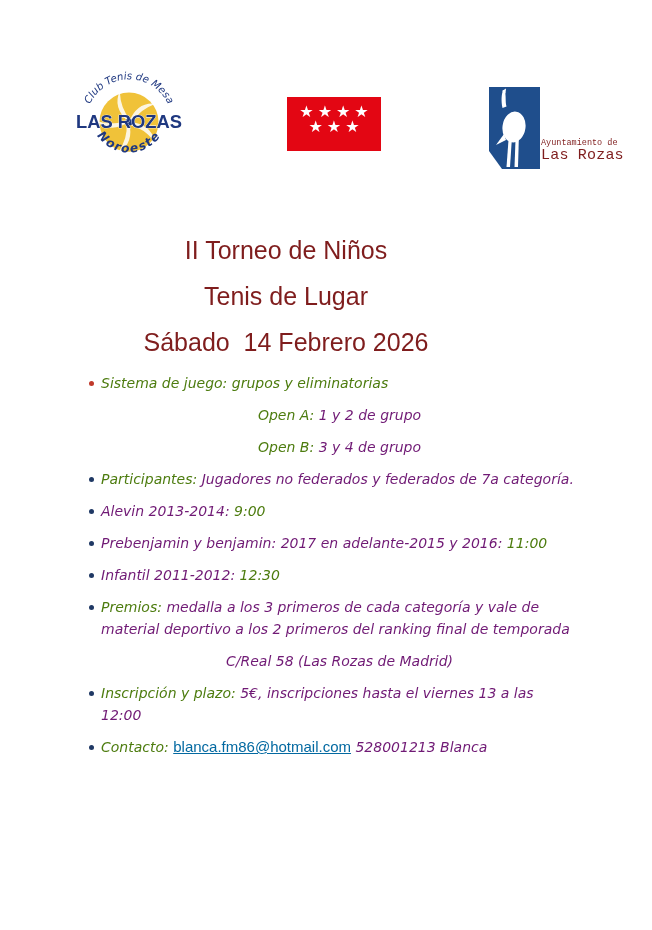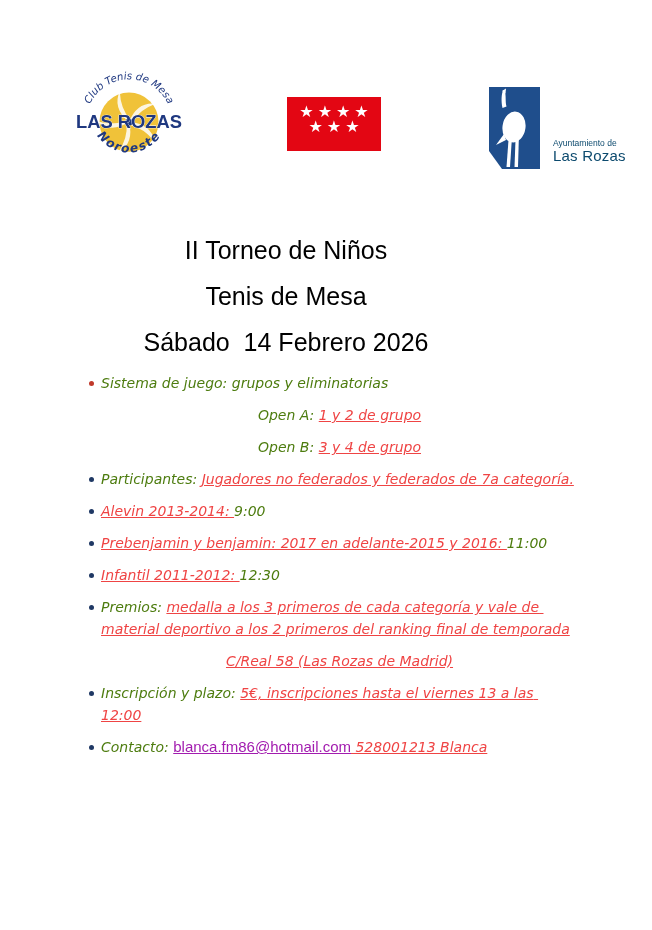--- a/index.html
+++ b/index.html
@@ -12,42 +12,42 @@
   .club-logo { position:absolute; left:76px; top:62px; width:106px; height:112px; }
 
   .flag { position:absolute; left:287px; top:97px; width:94px; height:54px; background:#E30613; }
   .flag-row { display:flex; justify-content:center; gap:4px; height:16px; }
   .flag-row.first { margin-top:7px; }
   .flag-row + .flag-row { margin-top:-1px; }
   .star { color:#ffffff; font-size:16px; line-height:16px; font-family:"DejaVu Sans", sans-serif; }
 
   .council { position:absolute; left:489px; top:87px; display:flex; align-items:flex-end; }
   .council-rect { width:51px; height:82px; display:block; }
-  .council-text { margin-left:13px; padding-bottom:5px; color:#0c4a6e;
-                  font-family:Liberation Sans, sans-serif; line-height:1.05; }
+  .council-text { margin-left:1px; padding-bottom:5px; color:#7f1d1d;
+                  font-family:Liberation Mono, monospace; line-height:1.05; }
   .council-line1 { font-size:8.5px; }
   .council-line2 { font-size:15px; letter-spacing:0.2px; }
 
   
   .titles { position:absolute; top:238px; left:0; width:572px; text-align:center;
-            color:#000000; font-family:"Liberation Sans", sans-serif; }
+            color:#7f1d1d; font-family:"Liberation Sans", sans-serif; }
   .title-line { font-size:25px; line-height:25px; margin-bottom:21px; white-space:pre-wrap; }
 
   
   .list { position:absolute; top:372px; left:88px; width:490px;
           font-family:"DejaVu Sans", sans-serif; font-style:italic;
           font-size:14px; line-height:22px; }
   .item { position:relative; padding-left:13px; margin-bottom:10px; white-space:pre-wrap; }
   .item.center { text-align:center; padding-left:13px; }
   .bullet { position:absolute; left:1px; top:9px; width:5px; height:5px; border-radius:50%; }
   .b-red  { background:#C0392B; }
   .b-navy { background:#1F3864; }
   .seg-red  { color:#4d7c0f; }
-  .seg-navy { color:#ef4444;text-decoration:underline; }
-  .seg-link { color:#a21caf; font-style:normal;
+  .seg-navy { color:#701a75; }
+  .seg-link { color:#0369a1; font-style:normal;
               font-family:"Liberation Sans", sans-serif; font-size:15px; }
 </style>
 </head>
 <body>
 
 <div class="page">
 
   <svg class="club-logo" viewBox="0 0 104 108" xmlns="http://www.w3.org/2000/svg" xmlns:xlink="http://www.w3.org/1999/xlink">
     <defs>
       <path id="arcTop" d="M 10 58 A 42 42 0 0 1 94 58"></path>
@@ -99,21 +99,21 @@
       </g>
     </svg>
     <div class="council-text">
       <div class="council-line1">Ayuntamiento de</div>
       <div class="council-line2">Las Rozas</div>
     </div>
   </div>
 
   <div class="titles">
     <div class="title-line">II Torneo de Niños</div>
-    <div class="title-line">Tenis de Mesa</div>
+    <div class="title-line">Tenis de Lugar</div>
     <div class="title-line">Sábado  14 Febrero 2026</div>
   </div>
 
   <div class="list">
       <div class="item"><span class="bullet b-red"></span><span class="seg-red">Sistema de juego: grupos y eliminatorias</span></div>
       <div class="item center"><span class="seg-red">Open A: </span><span class="seg-navy">1 y 2 de grupo</span></div>
       <div class="item center"><span class="seg-red">Open B: </span><span class="seg-navy">3 y 4 de grupo</span></div>
       <div class="item"><span class="bullet b-navy"></span><span class="seg-red">Participantes: </span><span class="seg-navy">Jugadores no federados y federados de 7a categoría.</span></div>
       <div class="item"><span class="bullet b-navy"></span><span class="seg-navy">Alevin 2013-2014: </span><span class="seg-red">9:00</span></div>
       <div class="item"><span class="bullet b-navy"></span><span class="seg-navy">Prebenjamin y benjamin: 2017 en adelante-2015 y 2016: </span><span class="seg-red">11:00</span></div>

